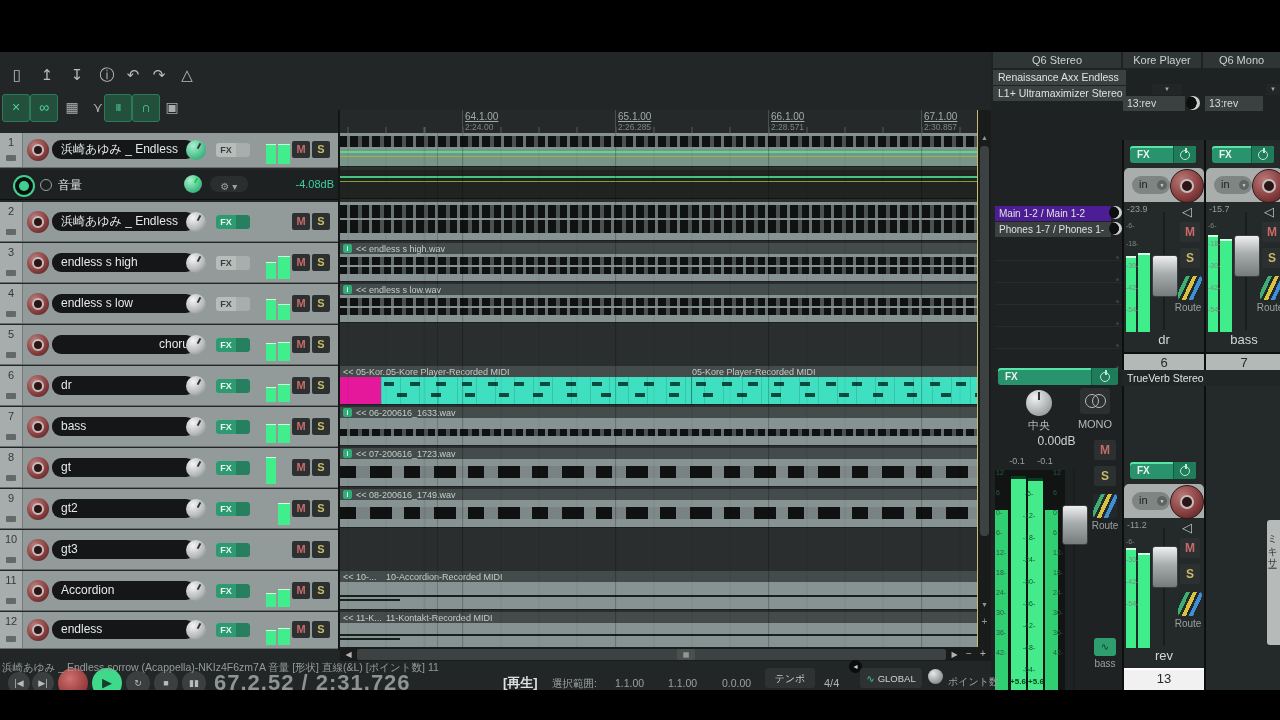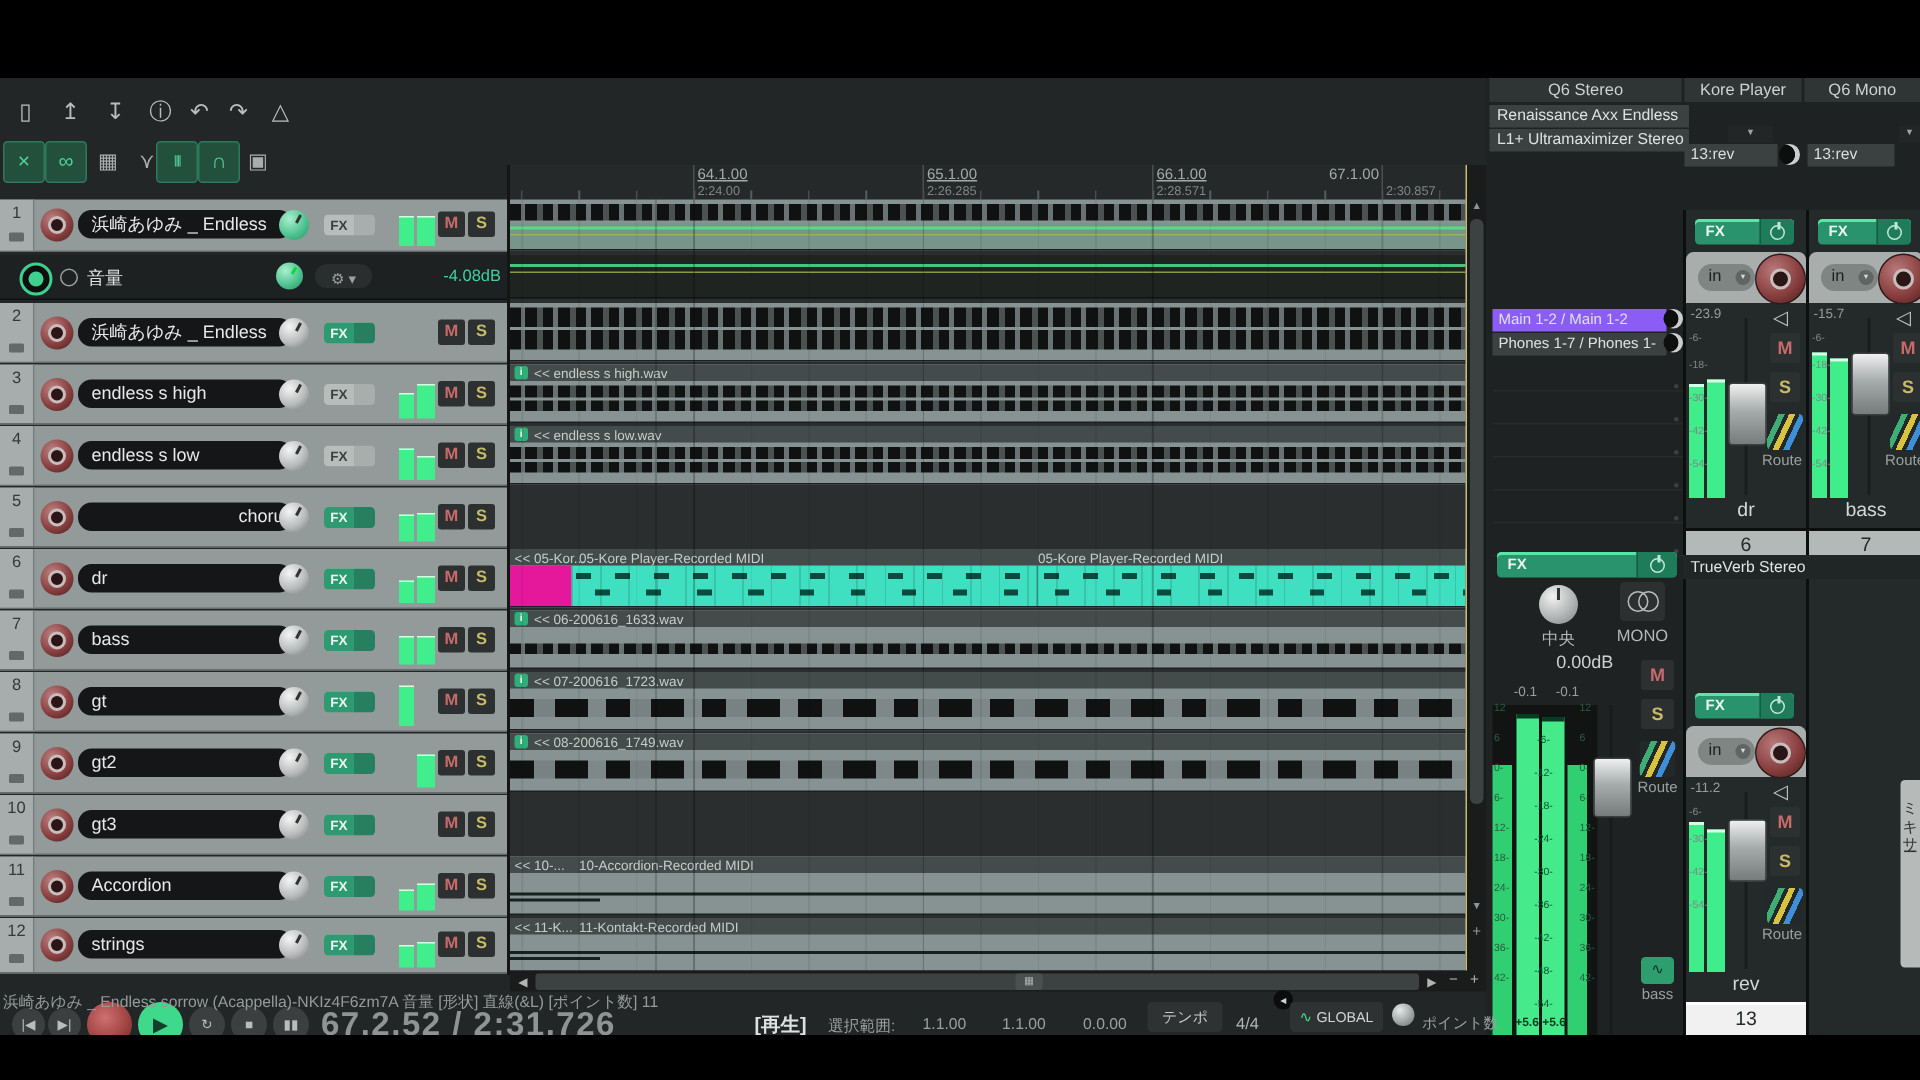--- a/index.html
+++ b/index.html
@@ -299,21 +299,21 @@
     <div style="position: absolute; left: 292px; top: 10.5px; width: 18px; height: 17px; border-radius: 2px; background: rgb(44, 48, 48); color: rgb(201, 106, 106); font-size: 11px; font-weight: bold; text-align: center; line-height: 17px;">M</div>
     <div style="position: absolute; left: 312px; top: 10.5px; width: 18px; height: 17px; border-radius: 2px; background: rgb(44, 48, 48); color: rgb(198, 187, 102); font-size: 11px; font-weight: bold; text-align: center; line-height: 17px;">S</div>
   </div>
 <div style="position: absolute; left: 0px; top: 612px; width: 338px; height: 36px; background: rgb(147, 154, 154); border-bottom: 1px solid rgb(102, 109, 109); overflow: hidden; z-index: 5;">
     <div style="position: absolute; left: 0px; top: 0px; width: 22px; height: 38px; background: rgb(167, 173, 173); border-right: 1px solid rgb(116, 123, 123);"></div>
     <div style="position: absolute; left: 0px; top: 3px; width: 22px; text-align: center; font-size: 11px; color: rgb(52, 56, 56);">12</div>
     <div style="position: absolute; left: 6px; top: 24px; width: 10px; height: 6px; background: rgb(98, 105, 105); border-radius: 1px;"></div>
     <div style="position: absolute; left: 27px; top: 7px; width: 22px; height: 22px; border-radius: 50%; background: radial-gradient(circle at 36% 32%, rgb(188, 130, 130), rgb(138, 64, 64) 55%, rgb(92, 38, 38) 88%);">
       <div style="position: absolute; left: 5px; top: 5px; width: 8px; height: 8px; border-radius: 50%; background: rgb(44, 21, 21); border: 2px solid rgb(201, 188, 188);"></div>
     </div>
-    <div style="position: absolute; left: 52px; top: 8px; width: 134px; height: 19px; border-radius: 9px; background: rgb(20, 22, 23); color: rgb(230, 233, 233); font-size: 12px; line-height: 19px; padding-left: 9px; overflow: hidden;">strings</div>
+    <div style="position: absolute; left: 52px; top: 8px; width: 134px; height: 19px; border-radius: 9px; background: rgb(20, 22, 23); color: rgb(230, 233, 233); font-size: 12px; line-height: 19px; padding-left: 9px; overflow: hidden;">endless</div>
     <div style="position: absolute; left: 186px; top: 8px; width: 20px; height: 20px; border-radius: 50%; background: radial-gradient(circle at 35% 30%, rgb(244, 244, 244), rgb(185, 188, 188) 55%, rgb(142, 146, 146) 82%, rgb(111, 116, 116));">
       <div style="position: absolute; left: 12px; top: 3px; width: 2px; height: 6px; background: rgb(51, 51, 51); transform: rotate(28deg);"></div>
     </div>
     <div style="position: absolute; left: 216px; top: 11px; width: 34px; height: 14px; border-radius: 3px; display: flex; overflow: hidden; box-shadow: rgb(90, 230, 166) 0px 2px 0px inset;">
       <div style="position: relative; width: 20px; text-align: center; font-size: 9px; font-weight: bold; line-height: 14px; background: rgb(45, 154, 113); color: rgb(234, 246, 238);">FX</div>
       <div style="position: relative; width: 14px; background: rgb(38, 127, 94);"></div>
     </div>
     <div style="position: absolute; left: 266px; top: 18px; width: 10px; height: 14px; background: rgb(64, 239, 140); border-top: 1px solid rgb(207, 255, 223);"></div>
     <div style="position: absolute; left: 278px; top: 16px; width: 12px; height: 16px; background: rgb(64, 239, 140); border-top: 1px solid rgb(207, 255, 223);"></div>
     <div style="position: absolute; left: 292px; top: 9px; width: 18px; height: 17px; border-radius: 2px; background: rgb(44, 48, 48); color: rgb(201, 106, 106); font-size: 11px; font-weight: bold; text-align: center; line-height: 17px;">M</div>
@@ -336,21 +336,21 @@
 <div style="position: absolute; left: 462px; top: 110px; width: 1px; height: 23px; background: rgb(74, 80, 80); z-index: 5;"></div>
 <div style="position: absolute; left: 465px; top: 111px; font-size: 10px; color: rgb(164, 171, 171); text-decoration: underline; z-index: 5;">64.1.00</div>
 <div style="position: absolute; left: 465px; top: 122px; font-size: 8.5px; color: rgb(126, 133, 133); z-index: 5;">2:24.00</div>
 <div style="position: absolute; left: 615px; top: 110px; width: 1px; height: 23px; background: rgb(74, 80, 80); z-index: 5;"></div>
 <div style="position: absolute; left: 618px; top: 111px; font-size: 10px; color: rgb(164, 171, 171); text-decoration: underline; z-index: 5;">65.1.00</div>
 <div style="position: absolute; left: 618px; top: 122px; font-size: 8.5px; color: rgb(126, 133, 133); z-index: 5;">2:26.285</div>
 <div style="position: absolute; left: 768px; top: 110px; width: 1px; height: 23px; background: rgb(74, 80, 80); z-index: 5;"></div>
 <div style="position: absolute; left: 771px; top: 111px; font-size: 10px; color: rgb(164, 171, 171); text-decoration: underline; z-index: 5;">66.1.00</div>
 <div style="position: absolute; left: 771px; top: 122px; font-size: 8.5px; color: rgb(126, 133, 133); z-index: 5;">2:28.571</div>
 <div style="position: absolute; left: 921px; top: 110px; width: 1px; height: 23px; background: rgb(74, 80, 80); z-index: 5;"></div>
-<div style="position: absolute; left: 886px; top: 111px; font-size: 10px; color: rgb(164, 171, 171); z-index: 5;">67.1.00</div>
+<div style="position: absolute; left: 924px; top: 111px; font-size: 10px; color: rgb(164, 171, 171); text-decoration: underline; z-index: 5;">67.1.00</div>
 <div style="position: absolute; left: 924px; top: 122px; font-size: 8.5px; color: rgb(126, 133, 133); z-index: 5;">2:30.857</div>
 <div style="position: absolute; left: 340px; top: 133px; width: 638px; height: 517px; background: rgb(43, 46, 46); z-index: 5;"></div>
 <div style="position: absolute; left: 340px; top: 133px; width: 637px; height: 33px; background: rgb(135, 146, 146); border-bottom: 1px solid rgb(29, 32, 32); overflow: hidden; z-index: 5;">
     <div style="position: absolute; left: 0px; top: 3px; width: 637px; height: 11px; background: repeating-linear-gradient(90deg, rgb(16, 18, 18) 0px, rgb(16, 18, 18) 7px, rgba(16, 18, 18, 0.25) 7px, rgba(16, 18, 18, 0.25) 10px, rgb(16, 18, 18) 10px, rgb(16, 18, 18) 18px, rgba(16, 18, 18, 0.5) 18px, rgba(16, 18, 18, 0.5) 22px);"></div>
     <div style="position: absolute; left: 0px; top: 16px; width: 637px; height: 17px; background: rgba(62, 160, 100, 0.22);">
       <div style="position: absolute; left: 0px; top: 2px; width: 637px; height: 2px; background: rgb(89, 217, 138);"></div>
       <div style="position: absolute; left: 0px; top: 7px; width: 637px; height: 1px; background: rgb(154, 181, 74);"></div>
     </div>
   </div>
 <div style="position: absolute; left: 340px; top: 202px; width: 637px; height: 38px; background: rgb(135, 146, 146); border-bottom: 1px solid rgb(29, 32, 32); overflow: hidden; z-index: 5;">
@@ -452,21 +452,21 @@
     <div style="position: absolute; left: 2px; top: 0px; width: 128px; height: 16px; background: rgb(47, 52, 52); color: rgb(204, 209, 209); font-size: 11px; text-align: center; line-height: 16px; white-space: nowrap; overflow: hidden;">Q6 Stereo</div>
     <div style="position: absolute; left: 132px; top: 0px; width: 78px; height: 16px; background: rgb(47, 52, 52); color: rgb(204, 209, 209); font-size: 11px; text-align: center; line-height: 16px; white-space: nowrap; overflow: hidden;">Kore Player</div>
     <div style="position: absolute; left: 212px; top: 0px; width: 77px; height: 16px; background: rgb(47, 52, 52); color: rgb(204, 209, 209); font-size: 11px; text-align: center; line-height: 16px; white-space: nowrap; overflow: hidden;">Q6 Mono</div>
     <div style="position: absolute; left: 2px; top: 18px; width: 128px; height: 15px; background: rgb(59, 65, 65); color: rgb(221, 226, 224); font-size: 10.5px; line-height: 15px; padding-left: 5px; overflow: hidden; white-space: nowrap;">Renaissance Axx Endless</div>
     <div style="position: absolute; left: 2px; top: 34px; width: 128px; height: 15px; background: rgb(59, 65, 65); color: rgb(221, 226, 224); font-size: 10.5px; line-height: 15px; padding-left: 5px; overflow: hidden; white-space: nowrap;">L1+ Ultramaximizer Stereo</div>
     <div style="position: absolute; left: 161px; top: 32px; width: 30px; height: 11px; background: rgb(34, 38, 38); color: rgb(160, 166, 164); font-size: 6px; text-align: center; line-height: 11px;">▼</div>
     <div style="position: absolute; left: 275px; top: 32px; width: 14px; height: 11px; background: rgb(34, 38, 38); color: rgb(160, 166, 164); font-size: 6px; text-align: center; line-height: 11px;">▼</div>
     <div style="position: absolute; left: 132px; top: 44px; width: 58px; height: 15px; background: rgb(59, 65, 65); color: rgb(216, 220, 220); font-size: 10.5px; line-height: 15px; padding-left: 4px;">13:rev</div>
     <div style="position: absolute; left: 195px; top: 44px; width: 14px; height: 14px; border-radius: 50%; background: radial-gradient(circle at 30% 50%, rgb(13, 15, 15) 52%, rgb(201, 206, 204) 56%);"></div>
     <div style="position: absolute; left: 214px; top: 44px; width: 54px; height: 15px; background: rgb(59, 65, 65); color: rgb(216, 220, 220); font-size: 10.5px; line-height: 15px; padding-left: 4px;">13:rev</div>
-    <div style="position: absolute; left: 4px; top: 154px; width: 112px; height: 15px; background: #8b5cf6; color: rgb(221, 226, 224); font-size: 10px; line-height: 15px; padding-left: 4px; overflow: hidden; white-space: nowrap;">Main 1-2 / Main 1-2</div>
+    <div style="position: absolute; left: 4px; top: 154px; width: 112px; height: 15px; background: #4c1d95; color: rgb(221, 226, 224); font-size: 10px; line-height: 15px; padding-left: 4px; overflow: hidden; white-space: nowrap;">Main 1-2 / Main 1-2</div>
     <div style="position: absolute; left: 118px; top: 154px; width: 13px; height: 13px; border-radius: 50%; background: radial-gradient(circle at 30% 50%, rgb(13, 15, 15) 52%, rgb(201, 206, 204) 56%);"></div>
     <div style="position: absolute; left: 4px; top: 170px; width: 112px; height: 15px; background: rgb(59, 65, 65); color: rgb(221, 226, 224); font-size: 10px; line-height: 15px; padding-left: 4px; overflow: hidden; white-space: nowrap;">Phones 1-7 / Phones 1-</div>
     <div style="position: absolute; left: 118px; top: 170px; width: 13px; height: 13px; border-radius: 50%; background: radial-gradient(circle at 30% 50%, rgb(13, 15, 15) 52%, rgb(201, 206, 204) 56%);"></div>
     <div style="position: absolute; left: 4px; top: 208px; width: 127px; height: 1px; background: rgb(38, 43, 43);"></div>
     <div style="position: absolute; left: 125px; top: 204px; width: 3px; height: 3px; background: rgb(59, 65, 65); border-radius: 50%;"></div>
     <div style="position: absolute; left: 4px; top: 230px; width: 127px; height: 1px; background: rgb(38, 43, 43);"></div>
     <div style="position: absolute; left: 125px; top: 226px; width: 3px; height: 3px; background: rgb(59, 65, 65); border-radius: 50%;"></div>
     <div style="position: absolute; left: 4px; top: 252px; width: 127px; height: 1px; background: rgb(38, 43, 43);"></div>
     <div style="position: absolute; left: 125px; top: 248px; width: 3px; height: 3px; background: rgb(59, 65, 65); border-radius: 50%;"></div>
     <div style="position: absolute; left: 4px; top: 274px; width: 127px; height: 1px; background: rgb(38, 43, 43);"></div>

